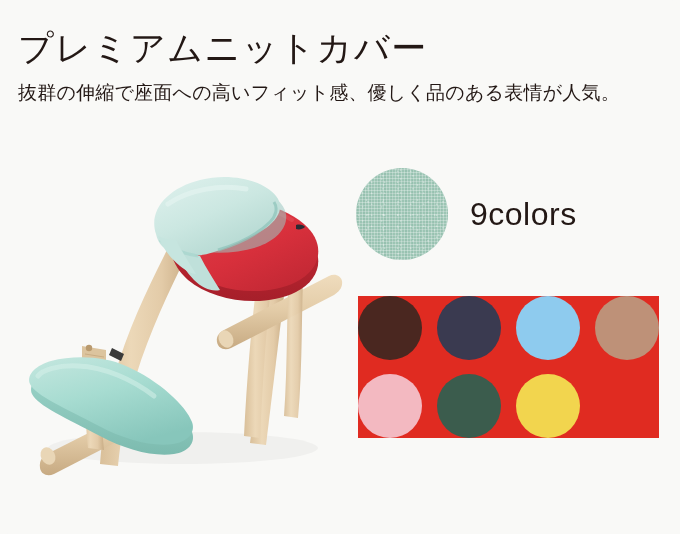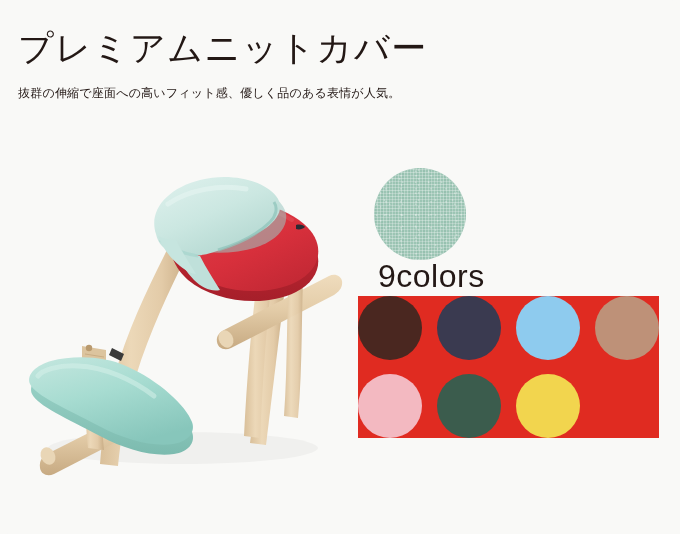--- a/index.html
+++ b/index.html
@@ -33,21 +33,21 @@
   .title {
     font-size: 35px;
     line-height: 44px;
     letter-spacing: 1.5px;
     color: #231815;
     font-weight: 400;
     margin: 0;
     white-space: nowrap;
   }
   .subtitle {
-    font-size: 12px;
+    font-size: 19px;
     line-height: 26px;
     letter-spacing: 0.2px;
     color: #231815;
     font-weight: 400;
     margin: 10px 0 0 0;
     white-space: nowrap;
   }
 
   
   .product-photo {
@@ -67,21 +67,20 @@
     width: 310px;
     height: 300px;
   }
 
   .swatch-row {
     position: absolute;
     left: 0;
     top: 0;
     display: flex;
     align-items: center;
-    flex-direction: column;
   }
   .fabric-swatch {
     position: relative;
     width: 92px;
     height: 92px;
     border-radius: 50%;
     overflow: hidden;
     background: #9cc5b4;
     flex: 0 0 auto;
   }

